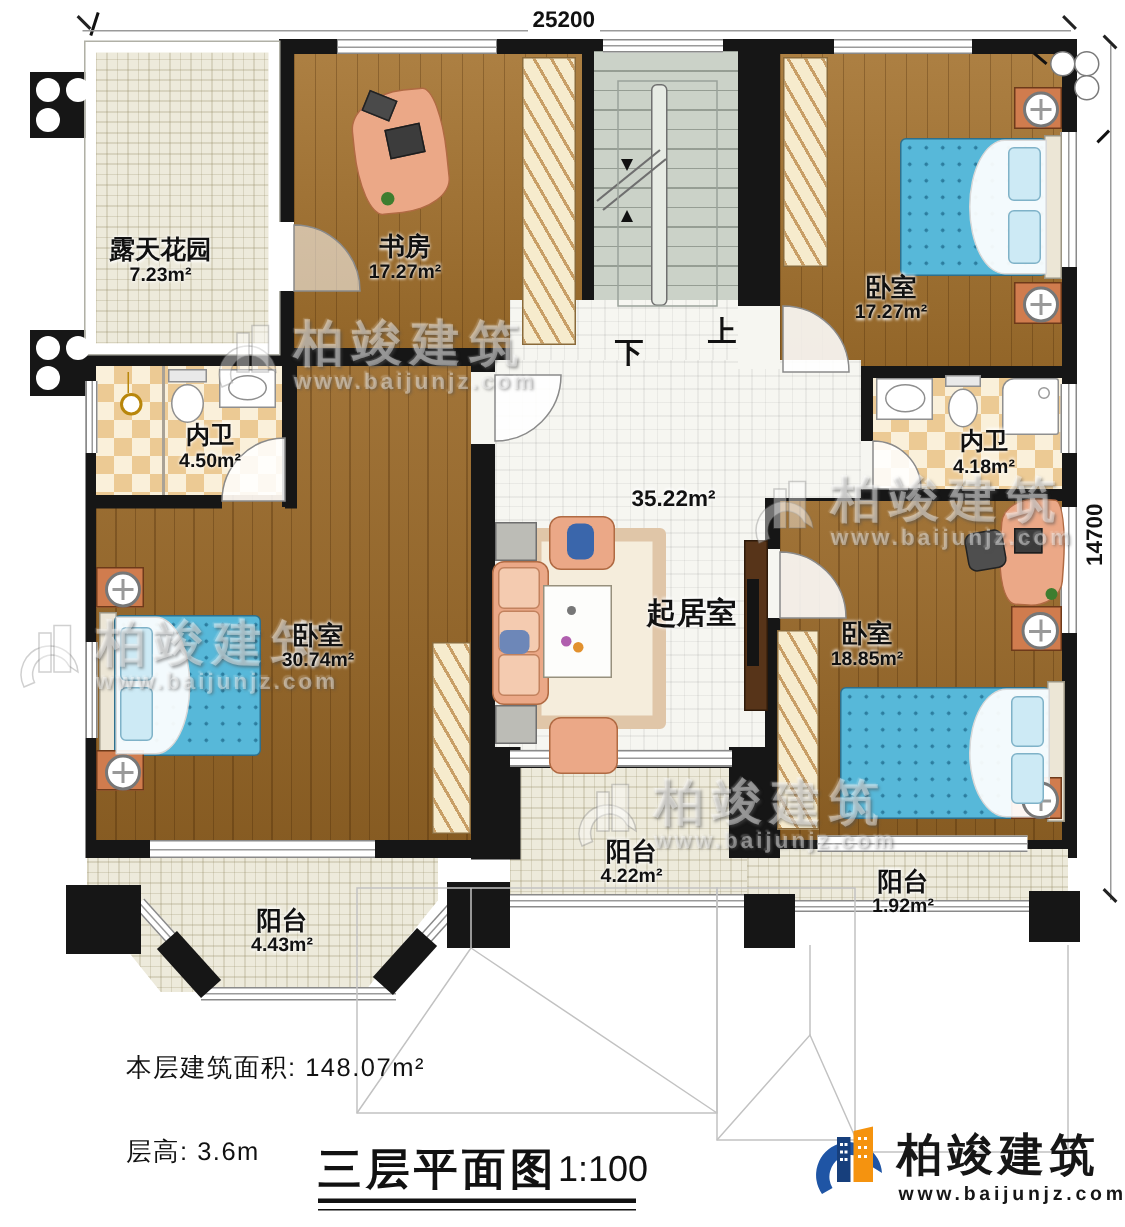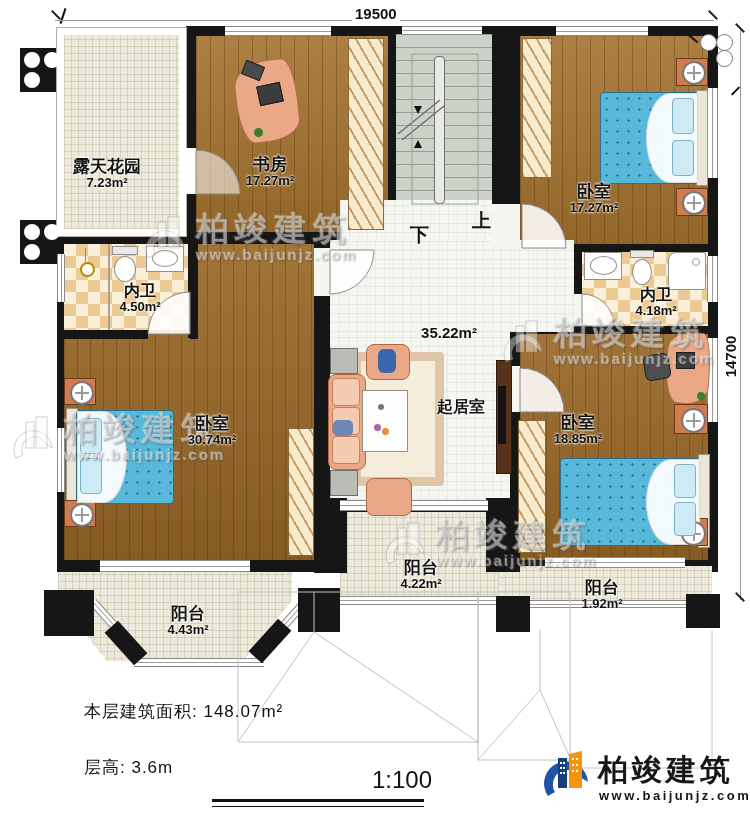--- a/index.html
+++ b/index.html
@@ -69,21 +69,21 @@
   .brand-url{position:absolute;font-size:13px;font-weight:700;letter-spacing:2.5px;color:#161616;z-index:60;}
 </style>
 </head>
 <body>
 
 <div class="plan">
 
   <div class="abs" style="left:55px;top:20px;width:659px;height:1px;background:#9a9a9a;z-index:55;"></div>
   <div class="abs" style="left:50px;top:14px;width:12px;height:2px;background:#222;transform:rotate(45deg);z-index:56;"></div>
   <div class="abs" style="left:707px;top:14px;width:12px;height:2px;background:#222;transform:rotate(45deg);z-index:56;"></div>
-  <div class="dimtext" style="left:352px;top:5px;">19500</div>
+  <div class="dimtext" style="left:352px;top:5px;">25200</div>
 
   <div class="abs" style="left:740px;top:30px;width:1px;height:570px;background:#9a9a9a;z-index:55;"></div>
   <div class="abs" style="left:734px;top:27px;width:12px;height:2px;background:#222;transform:rotate(45deg);z-index:56;"></div>
   <div class="abs" style="left:734px;top:596px;width:12px;height:2px;background:#222;transform:rotate(45deg);z-index:56;"></div>
   <div class="dimtext" style="left:697px;top:348px;width:60px;text-align:center;transform:rotate(-90deg);background:transparent;">14700</div>
 
   <div class="wall" style="left:186px;top:26px;width:532px;height:546px;z-index:1;"></div>
   <div class="wall" style="left:57px;top:236px;width:140px;height:336px;z-index:1;"></div>
 
   <div class="wall" style="left:20px;top:48px;width:44px;height:44px;z-index:2;"></div>
@@ -344,21 +344,21 @@
     <div class="rarea">4.18m²</div>
   </div>
   <div class="rlabel" style="left:212px;top:414px;">
     <div class="rname">卧室</div>
     <div class="rarea">30.74m²</div>
   </div>
   <div class="rlabel" style="left:449px;top:325px;">
     <div class="rarea" style="font-size:15px;">35.22m²</div>
   </div>
   <div class="rlabel" style="left:461px;top:398px;">
-    <div class="rname" style="font-size:16px;">起居室</div>
+    <div class="rname" style="font-size:20px;">起居室</div>
   </div>
   <div class="rlabel" style="left:578px;top:413px;">
     <div class="rname">卧室</div>
     <div class="rarea">18.85m²</div>
   </div>
   <div class="rlabel" style="left:188px;top:604px;">
     <div class="rname">阳台</div>
     <div class="rarea">4.43m²</div>
   </div>
   <div class="rlabel" style="left:421px;top:558px;">
@@ -366,20 +366,21 @@
     <div class="rarea">4.22m²</div>
   </div>
   <div class="rlabel" style="left:602px;top:578px;">
     <div class="rname">阳台</div>
     <div class="rarea">1.92m²</div>
   </div>
 
   <div class="footer-note" style="left:84px;top:700px;">本层建筑面积: 148.07m²</div>
   <div class="footer-note" style="left:84px;top:756px;">层高: 3.6m</div>
 
+  <div class="title-cn" style="left:212px;top:760px;">三层平面图</div>
   <div class="title-scale" style="left:372px;top:766px;">1:100</div>
   <div class="abs" style="left:212px;top:799px;width:212px;height:3px;background:#111;z-index:60;"></div>
   <div class="abs" style="left:212px;top:806px;width:212px;height:1px;background:#111;z-index:60;"></div>
 
   <svg class="abs" style="left:538px;top:746px;z-index:60;" width="54" height="58" viewBox="0 0 54 58">
     <path d="M10 50 A22 22 0 1 1 50 36 L42 31 A14 14 0 1 0 17 46 Z" fill="#1f55a5"></path>
     <rect x="20" y="12" width="9" height="30" fill="#173f7c"></rect>
     <polygon points="31,8 44,5 44,42 31,42" fill="#f5930f"></polygon>
     <g fill="#fff">
         <rect x="22" y="16" width="2" height="2"></rect>

